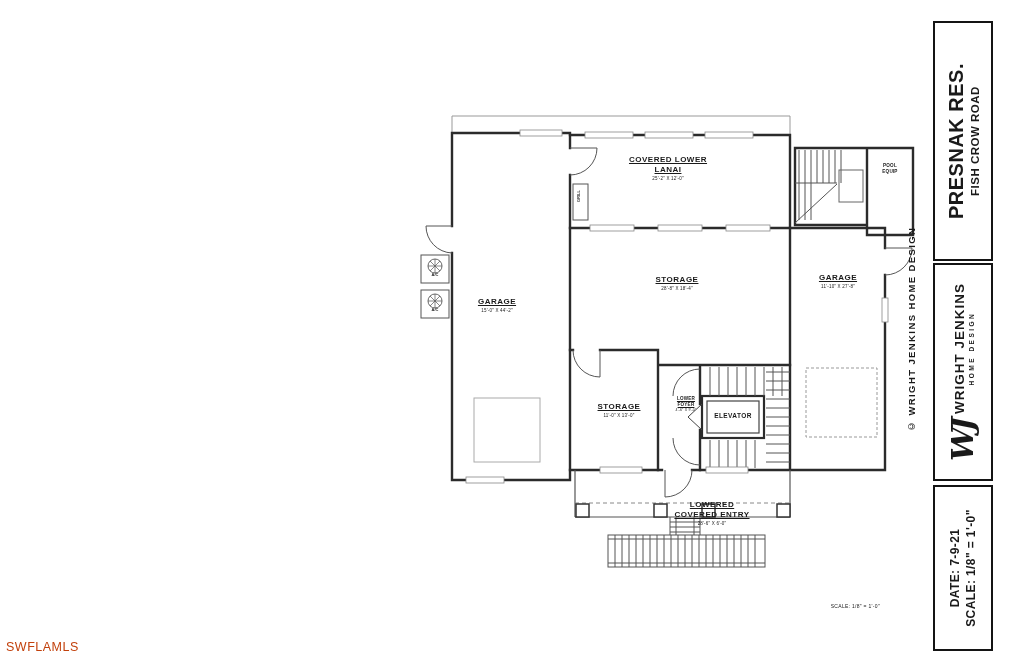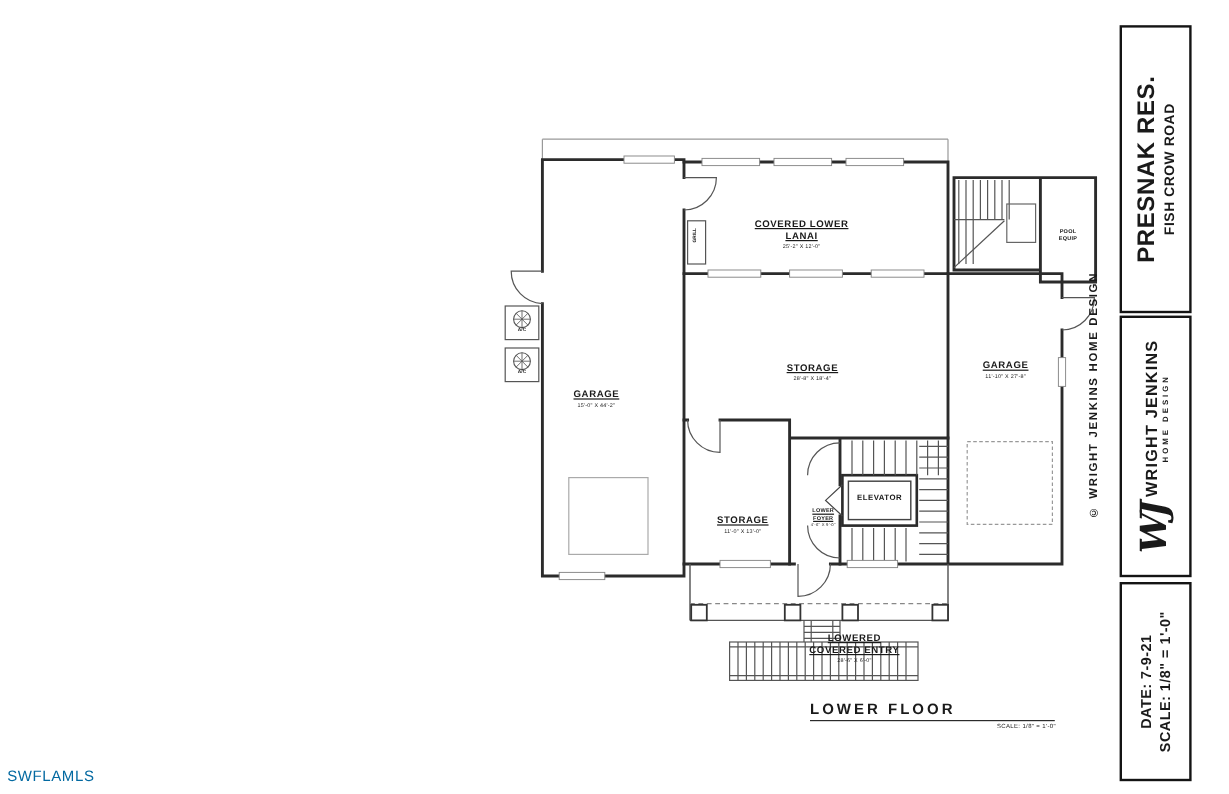--- a/index.html
+++ b/index.html
@@ -1,20 +1,20 @@
 <!DOCTYPE html>
 <html><head>
 <meta charset="utf-8">
 <style>
   html,body{margin:0;padding:0;background:#fff;}
   #sheet{position:relative;width:1024px;height:662px;background:#ffffff;overflow:hidden;
          font-family:"Liberation Sans",sans-serif;color:#1a1a1a;}
   svg{position:absolute;left:0;top:0;}
   
-  .room-label{position:absolute;transform:translateX(-50%);text-align:center;margin-top:27px;}
+  .room-label{position:absolute;transform:translateX(-50%);text-align:center;}
   .rn{font-size:8px;font-weight:bold;letter-spacing:.5px;text-decoration:underline;line-height:1.25;}
   .rd{font-size:4.5px;letter-spacing:.2px;margin-top:1px;white-space:nowrap;}
   .sm .rn{font-size:4.6px;letter-spacing:.2px;}
   .sm .rd{font-size:3.5px;}
   .xs{font-size:4px;font-weight:bold;position:absolute;transform:translateX(-50%);}
   .elev{position:absolute;transform:translateX(-50%);font-size:6.5px;font-weight:bold;
         letter-spacing:.4px;white-space:nowrap;}
   .grill-label{position:absolute;font-size:4px;font-weight:bold;transform:rotate(-90deg);
         transform-origin:0 0;width:34px;text-align:center;}
   
@@ -37,21 +37,21 @@
         letter-spacing:-4px;line-height:1;}
   .firmcol{display:flex;flex-direction:column;align-items:center;}
   .firm{font-size:13.5px;font-weight:bold;letter-spacing:1px;white-space:nowrap;}
   .tag{font-size:6.5px;font-weight:bold;letter-spacing:2.5px;white-space:nowrap;margin-top:1px;}
   .date,.scale{font-size:12px;font-weight:bold;letter-spacing:.4px;white-space:nowrap;}
   .scale{margin-top:2px;}
   .tb-copyright{position:absolute;left:906px;top:185px;width:22px;height:288px;
         writing-mode:vertical-rl;transform:rotate(180deg);text-align:center;
         font-size:9.5px;font-weight:bold;letter-spacing:1.4px;white-space:nowrap;}
   .watermark{position:absolute;left:6px;top:640px;font-size:12.5px;letter-spacing:.5px;
-        color:#0369a1;text-align:center;}
+        color:#c2410c;text-align:center;}
 </style>
 </head>
 <body>
 
 <div id="sheet">
 
   <svg width="1024" height="662" viewBox="0 0 1024 662">
 
     <g stroke="#999" stroke-width="1" fill="none">
       <path d="M452 116H790M452 116V133M790 116V135"></path>
@@ -187,23 +187,20 @@
 
   <div class="room-label sm" style="left:890px;top:163px;width:26px;">
     <div class="rn" style="text-decoration:none;">POOL EQUIP</div>
   </div>
 
   <div class="grill-label" style="left:576px;top:213px;">GRILL</div>
 
   <div class="xs" style="left:435px;top:272px;">A/C</div>
   <div class="xs" style="left:435px;top:307px;">A/C</div>
 
-  <div class="plan-title">
-    <span>LOWER FLOOR</span>
-  </div>
   <div class="pt-scale">SCALE: 1/8" = 1'-0"</div>
 
   <div class="tb-copyright">© WRIGHT JENKINS HOME DESIGN</div>
 
   <div class="tb">
     <div class="tb-box tb1">
       <div class="rot" style="width:230px;">
         <div class="proj">PRESNAK RES.</div>
         <div class="addr">FISH CROW ROAD</div>
       </div>

